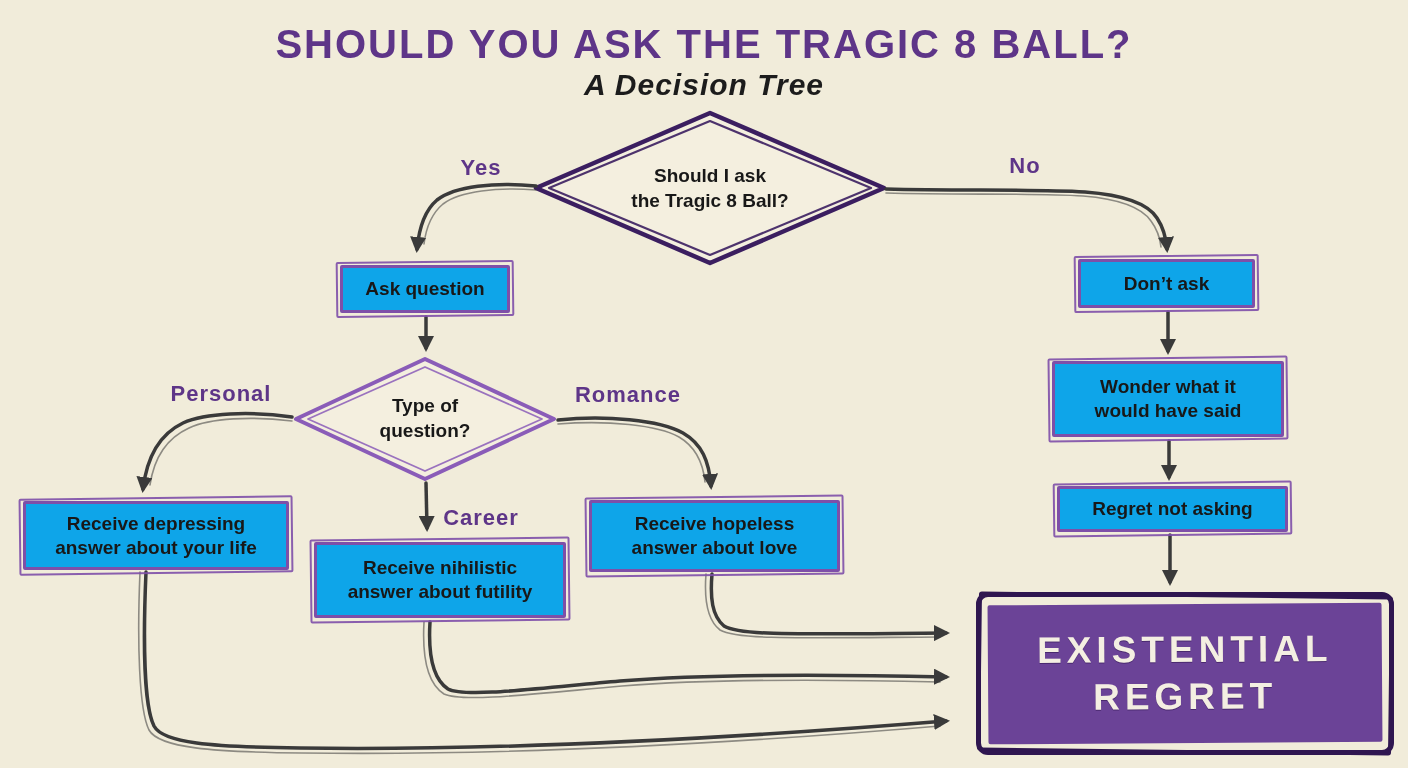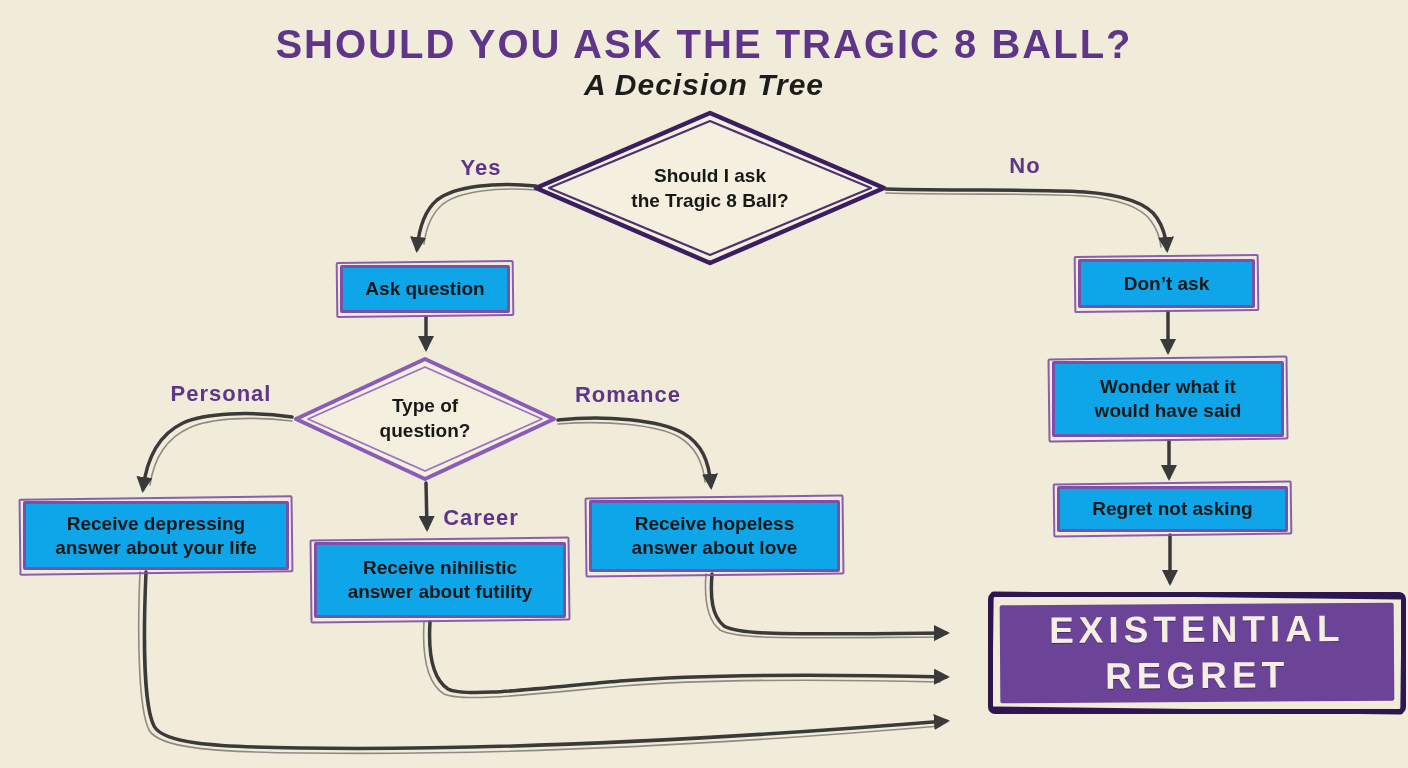--- a/index.html
+++ b/index.html
@@ -53,23 +53,23 @@
   }
 
   .edge-label{
     position:absolute;z-index:3;
     transform:translate(-50%,-50%);
     font-size:22px;font-weight:800;color:#5e3588;letter-spacing:1px;
     white-space:nowrap;
   }
 
   .terminal-outer{
-    position:absolute;left:976px;top:592px;width:418px;height:122px;
-    border:5px solid #2f1650;border-radius:7px;
-    box-sizing:border-box;z-index:2;margin-left:12px;
+    position:absolute;left:976px;top:592px;width:418px;height:163px;
+    border:5px solid #2f1650;border-radius:12px;
+    box-sizing:border-box;z-index:2;
   }
   .terminal-outer::after{
     content:"";position:absolute;inset:-3px;
     border:3px solid #2f1650;border-radius:3px;
     transform:rotate(0.7deg);pointer-events:none;
   }
   .terminal-inner{
     position:absolute;inset:7px;
     background:#6b4397;
     border-radius:2px;

